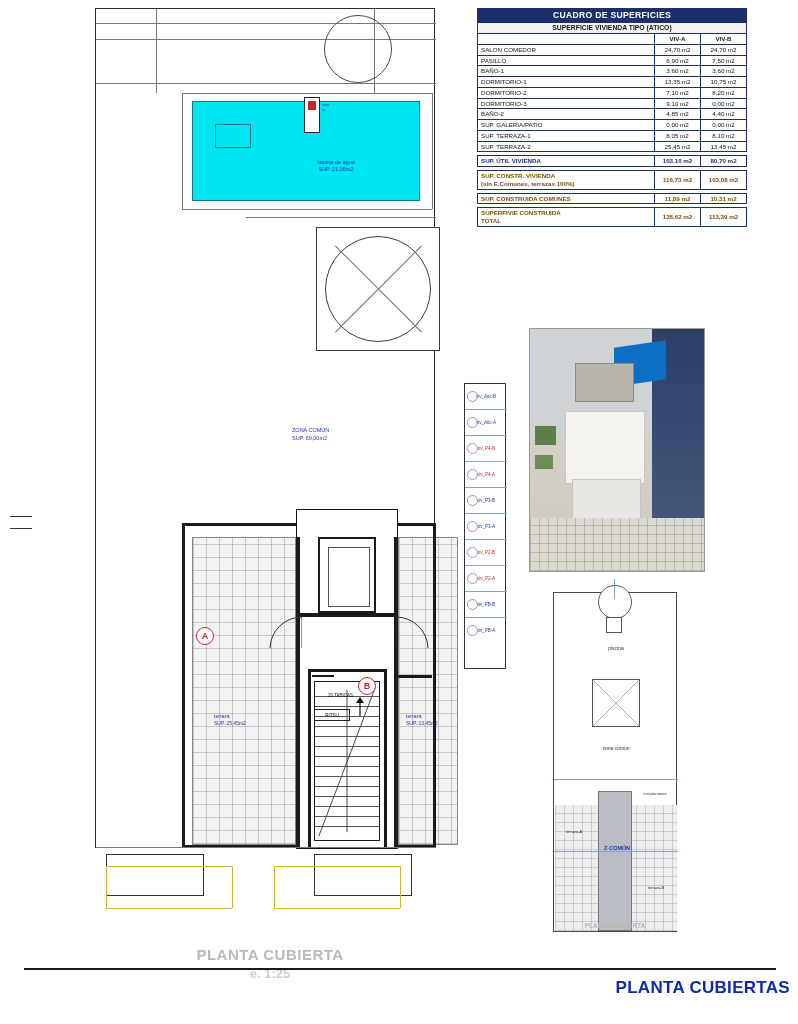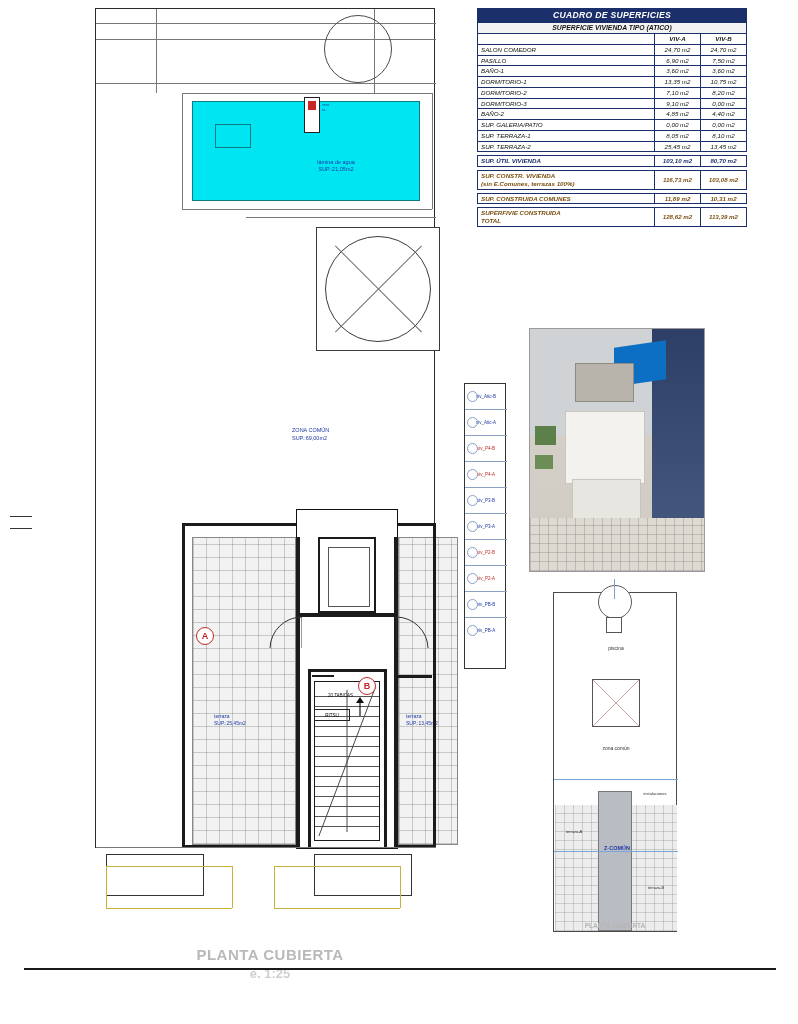--- a/index.html
+++ b/index.html
@@ -167,21 +167,21 @@
 
   
   .table-wrap {
     position:absolute; left:477px; top:8px; width:270px;
   }
   table.surf {
     width:270px; border-collapse:collapse; font-size:6.2px;
     color:#111;
   }
   table.surf td, table.surf th {
-    border:1px solid #1b2f6b; padding:1px 3px; line-height:1.25;font-style:italic;
+    border:1px solid #1b2f6b; padding:1px 3px; line-height:1.25;
   }
   .t-title {
     background:#1b2f6b; color:#fff; font-size:8.6px; font-weight:bold;
     text-align:center; letter-spacing:.3px; padding:2px 0;
   }
   .t-sub {
     background:#f3f3f3; color:#111; font-size:6.8px; font-weight:bold;
     text-align:center;
   }
   .c-head { text-align:center; font-weight:bold; background:#fff; }
@@ -625,13 +625,14 @@
     <div class="kp-label" style="left:2px;top:236px;width:36px;font-size:4px;">terraza-A</div>
     <div class="kp-label" style="left:84px;top:292px;width:36px;font-size:4px;">terraza-B</div>
     <div class="kp-zcom">Z-COMÚN</div>
     <div class="kp-blueline" style="left:0;top:186px;width:124px;"></div>
     <div class="kp-blueline" style="left:0;top:258px;width:124px;"></div>
     <div class="kp-blueline" style="left:60px;top:-14px;width:1px;height:20px;background:#7ba4d8;"></div>
   </div>
   <div class="kp-title">PLANTA CUBIERTA</div>
 
   <div class="footer-rule"></div>
+  <div class="footer-title">PLANTA CUBIERTAS</div>
 </div>
 
 </body></html>

